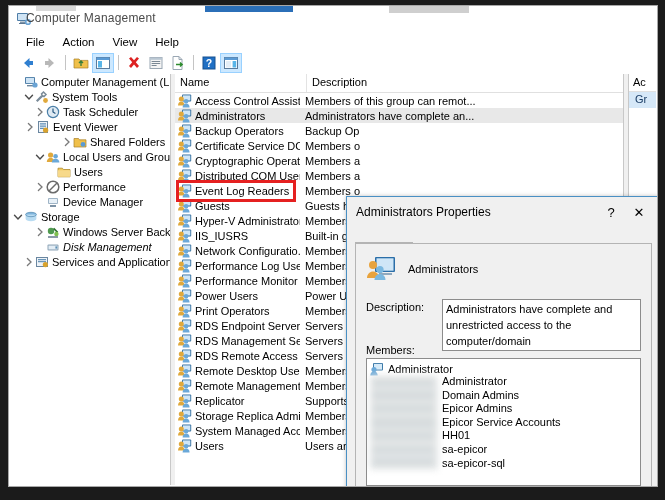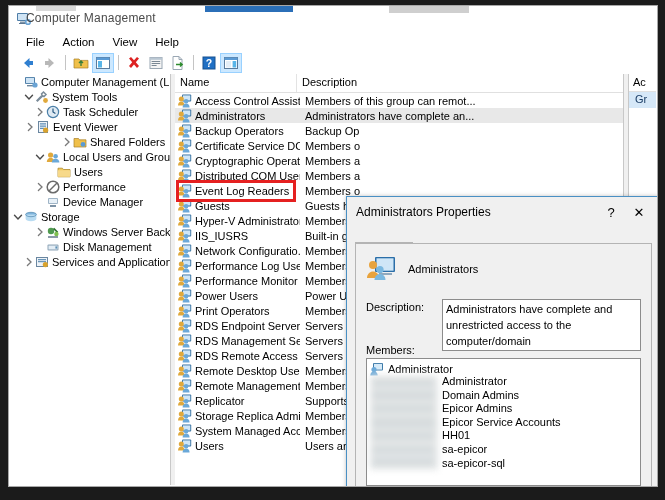--- a/index.html
+++ b/index.html
@@ -61,21 +61,21 @@
 
   
   #list-pane{
     position:absolute;left:166px;top:0;right:28px;bottom:1px;background:#ffffff;overflow:hidden;
   }
   #list-header{display:flex;height:18px;background:#ffffff;border-bottom:1px solid #e0e0e0;}
   #list-header .hcell{
     font-size:11px;color:#000;padding:2px 0 0 5px;box-sizing:border-box;
     border-right:1px solid #e3e3e3;height:18px;
   }
-  #list-header .hcell.name{width:122px;}
+  #list-header .hcell.name{width:132px;}
   #list-header .hcell.desc{flex:1;}
   .lrow{display:flex;height:15px;align-items:center;white-space:nowrap;cursor:default;}
   .lrow.sel{background:#e8e8e8;}
   .lrow .licon{width:14px;height:14px;flex:0 0 14px;margin:0 3px 0 3px;}
   .lrow .lname{width:105px;flex:0 0 105px;font-size:11px;overflow:hidden;}
   .lrow .ldesc{flex:1;font-size:11px;padding-left:5px;overflow:hidden;}
 
   
   #actions-pane{
     position:absolute;right:1px;top:0;width:27px;bottom:1px;background:#ffffff;
@@ -395,21 +395,21 @@
               <span class="tico">
                 <svg width="14" height="14" viewBox="0 0 14 14">
                   <path d="M2 11 h10 v2 H2 z" fill="#8a9aa8"></path>
                   <circle cx="5" cy="6" r="3.2" fill="#4f9a4f"></circle>
                   <path d="M7.6 3.4 L11.6 7.4" stroke="#2f6f2f" stroke-width="1.6"></path>
                   <circle cx="10.4" cy="9" r="2.2" fill="#7fbf4f"></circle>
                 </svg>
               </span>
               <span class="tlab">Windows Server Backup</span>
             </div>
-            <div class="tnode" style="padding-left: 24px;">
+            <div class="tnode" style="padding-left: 24px; font-style: italic;">
               <span class="twist"></span>
               <span class="tico">
                 <svg width="14" height="14" viewBox="0 0 14 14">
                   <rect x="1.5" y="4.5" width="11" height="6" rx="1" fill="#8fa6b8"></rect>
                   <rect x="2.5" y="5.6" width="9" height="3.8" fill="#e3edf5"></rect>
                   <rect x="9.4" y="6.4" width="1.8" height="2.2" fill="#5b8fb5"></rect>
                 </svg>
               </span>
               <span class="tlab">Disk Management</span>
             </div>

